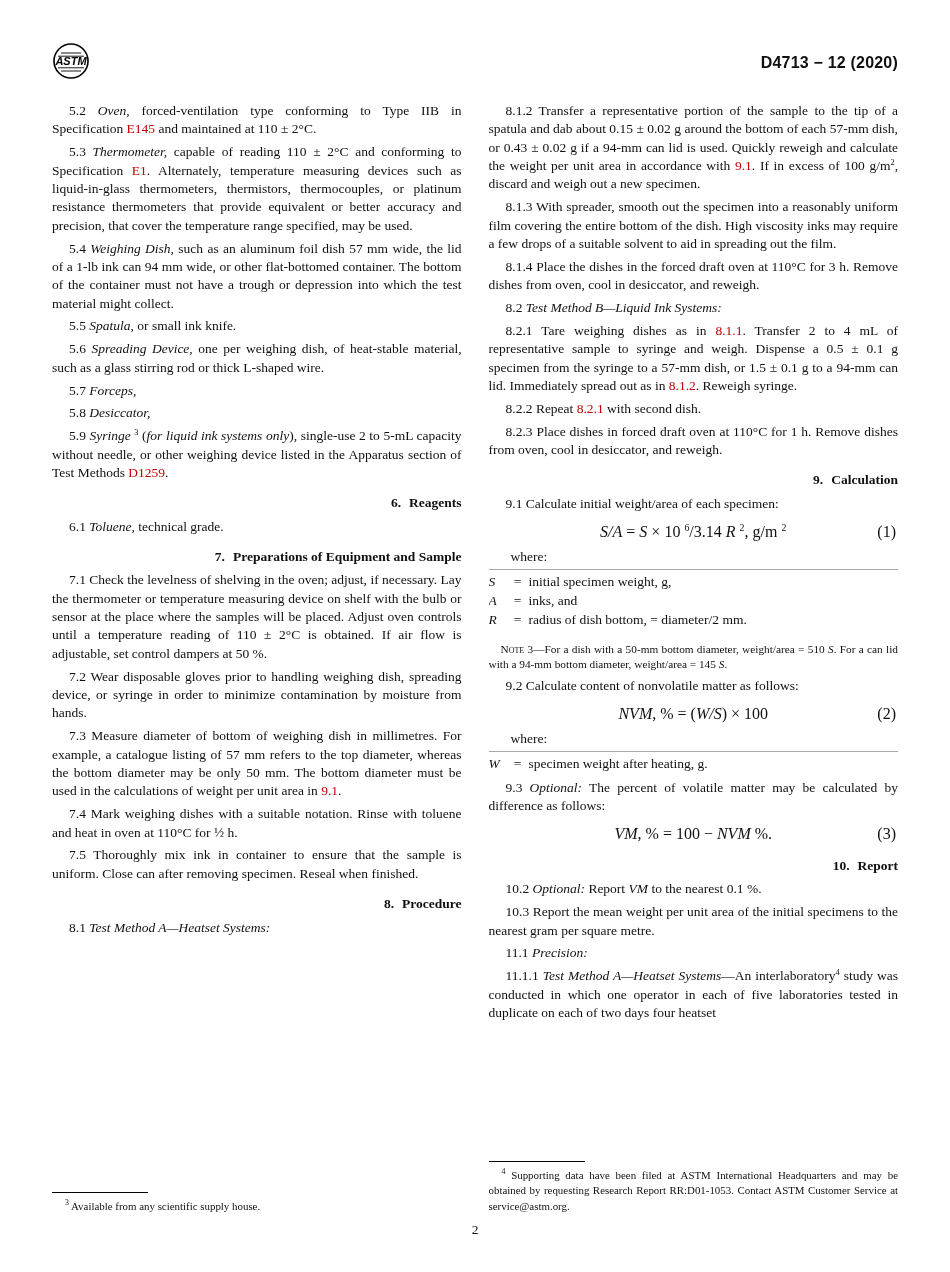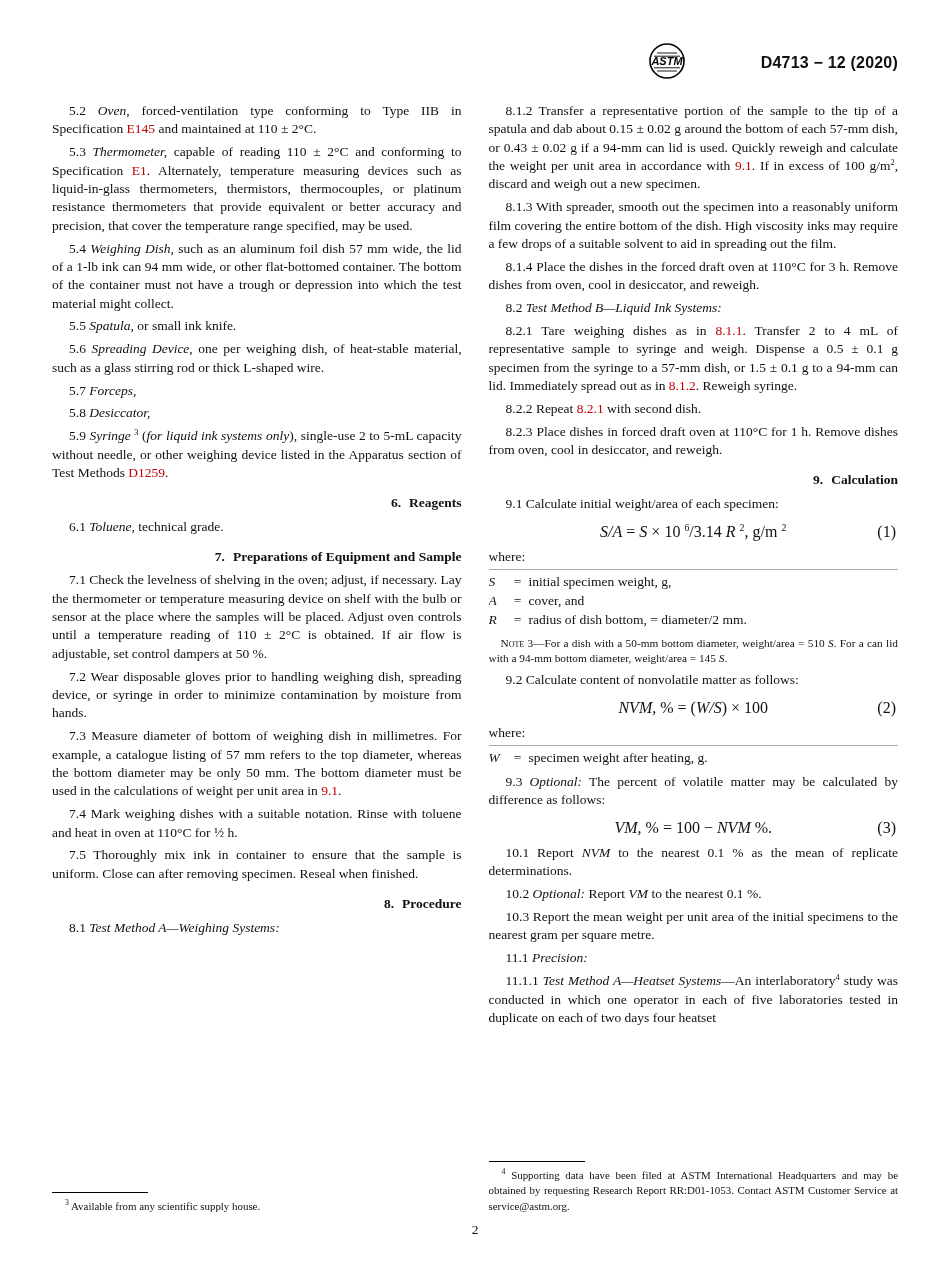--- a/index.html
+++ b/index.html
@@ -11,44 +11,44 @@
     overflow: hidden;
   }
   .page {
     position: relative;
     width: 950px; height: 1272px;
     padding: 44px 52px 0 52px;
     background: #ffffff;
   }
   
   .doc-header {
-    display: flex; justify-content: flex-end; align-items: center;
-    gap: 27px; margin-bottom: 20px; height: 38px;
+    display: flex; justify-content: space-between; align-items: center;
+    gap: 16px; margin-bottom: 20px; height: 38px;
   }
   .doc-title {
     font-family: "Liberation Sans", sans-serif;
     font-weight: bold; font-size: 16px; letter-spacing: 0.2px; margin-left: 48px;
   }
   
   .columns { display: flex; gap: 27px; height: 1112px; }
   .col {
     flex: 1 1 0; min-width: 0;
     display: flex; flex-direction: column;
     font-size: 13.5px; line-height: 1.36;
     text-align: justify; overflow: hidden;
   }
   .blocks > :first-child { margin-top: 0; }
   .para { margin-top: 4.5px; text-indent: 17px; }
-  .para.noindent { text-indent: 0; }
+  .para.noindent { text-indent: 0; margin-left: 22px; }
   .sec-heading {
     font-size: 13.5px; font-weight: bold; text-align: right;
     margin: 12px 0 5px 0; text-indent: 0;
   }
   .sec-num { display: inline-block; margin-right: 8px; }
-  .note { font-size: 11.3px; line-height: 1.34; margin-top: 7px; text-indent: 12px; }
+  .note { font-size: 11.3px; line-height: 1.34; margin-top: 13px; text-indent: 12px; }
   .smallcaps { font-variant: small-caps; }
   em { font-style: italic; }
   sup { font-size: 0.62em; vertical-align: super; line-height: 0; }
   .ref-link { color: var(--link-color, #c00000); cursor: pointer; }
   
   .equation {
     position: relative; margin: 8px 0 5px 0;
     font-size: 16px; text-align: center; text-indent: 0;
   }
   .eq-num { position: absolute; right: 2px; top: 0; }
@@ -104,21 +104,21 @@
           <p class="para">5.9 <em>Syringe</em> <sup>3</sup> (<em>for liquid ink systems only</em>), single-use 2 to 5-mL capacity without needle, or other weighing device listed in the Apparatus section of Test Methods <span class="ref-link">D1259</span>.</p>
           <h3 class="sec-heading"><span class="sec-num">6.</span><span>Reagents</span></h3>
           <p class="para">6.1 <em>Toluene,</em> technical grade.</p>
           <h3 class="sec-heading"><span class="sec-num">7.</span><span>Preparations of Equipment and Sample</span></h3>
           <p class="para">7.1 Check the levelness of shelving in the oven; adjust, if necessary. Lay the thermometer or temperature measuring device on shelf with the bulb or sensor at the place where the samples will be placed. Adjust oven controls until a temperature reading of 110 ± 2°C is obtained. If air flow is adjustable, set control dampers at 50 %.</p>
           <p class="para">7.2 Wear disposable gloves prior to handling weighing dish, spreading device, or syringe in order to minimize contamination by moisture from hands.</p>
           <p class="para">7.3 Measure diameter of bottom of weighing dish in millimetres. For example, a catalogue listing of 57 mm refers to the top diameter, whereas the bottom diameter may be only 50 mm. The bottom diameter must be used in the calculations of weight per unit area in <span class="ref-link">9.1</span>.</p>
           <p class="para">7.4 Mark weighing dishes with a suitable notation. Rinse with toluene and heat in oven at 110°C for ½ h.</p>
           <p class="para">7.5 Thoroughly mix ink in container to ensure that the sample is uniform. Close can after removing specimen. Reseal when finished.</p>
           <h3 class="sec-heading"><span class="sec-num">8.</span><span>Procedure</span></h3>
-          <p class="para">8.1 <em>Test Method A—Weighing Systems:</em></p>
+          <p class="para">8.1 <em>Test Method A—Heatset Systems:</em></p>
         </div>
       <div class="footnote-area">
         <div class="footnote-rule"></div>
         <p class="footnote"><sup>3</sup> <span>Available from any scientific supply house.</span></p>
       </div>
     </section>
 
     <section class="col">
       <div class="blocks" id="right-blocks">
           <p class="para">8.1.2 Transfer a representative portion of the sample to the tip of a spatula and dab about 0.15 ± 0.02 g around the bottom of each 57-mm dish, or 0.43 ± 0.02 g if a 94-mm can lid is used. Quickly reweigh and calculate the weight per unit area in accordance with <span class="ref-link">9.1</span>. If in excess of 100 g/m<sup>2</sup>, discard and weigh out a new specimen.</p>
@@ -134,42 +134,42 @@
           <p class="para noindent">where:</p>
           <div class="dl">
             <div class="dl-row">
               <em class="dl-sym">S</em>
               <span class="dl-eq">=</span>
               <span class="dl-def">initial specimen weight, g,</span>
             </div>
             <div class="dl-row">
               <em class="dl-sym">A</em>
               <span class="dl-eq">=</span>
-              <span class="dl-def">cover, and</span>
+              <span class="dl-def">inks, and</span>
             </div>
             <div class="dl-row">
               <em class="dl-sym">R</em>
               <span class="dl-eq">=</span>
               <span class="dl-def">radius of dish bottom, = diameter/2 mm.</span>
             </div>
           </div>
           <p class="note"><span class="smallcaps">Note 3—</span>For a dish with a 50-mm bottom diameter, weight/area = 510 <em>S</em>. For a can lid with a 94-mm bottom diameter, weight/area = 145 <em>S</em>.</p>
           <p class="para">9.2 Calculate content of nonvolatile matter as follows:</p>
           <div class="equation"><span><em>NVM</em>, % = (<em>W/S</em>) × 100</span><span class="eq-num">(2)</span></div>
           <p class="para noindent">where:</p>
           <div class="dl">
             <div class="dl-row">
               <em class="dl-sym">W</em>
               <span class="dl-eq">=</span>
               <span class="dl-def">specimen weight after heating, g.</span>
             </div>
           </div>
           <p class="para">9.3 <em>Optional:</em> The percent of volatile matter may be calculated by difference as follows:</p>
           <div class="equation"><span><em>VM</em>, % = 100 − <em>NVM</em> %.</span><span class="eq-num">(3)</span></div>
-          <p class="para">10.1 Report <em>NVM</em> to the nearest 0.1 % as the mean of replicate determinations.</p>
+          <h3 class="sec-heading"><span class="sec-num">10.</span><span>Report</span></h3>
           <p class="para">10.2 <em>Optional:</em> Report <em>VM</em> to the nearest 0.1 %.</p>
           <p class="para">10.3 Report the mean weight per unit area of the initial specimens to the nearest gram per square metre.</p>
           <p class="para">11.1 <em>Precision:</em></p>
           <p class="para">11.1.1 <em>Test Method A—Heatset Systems</em>—An interlaboratory<sup>4</sup> study was conducted in which one operator in each of five laboratories tested in duplicate on each of two days four heatset</p>
         </div>
       <div class="footnote-area">
         <div class="footnote-rule"></div>
         <p class="footnote"><sup>4</sup> <span>Supporting data have been filed at ASTM International Headquarters and may be obtained by requesting Research Report RR:D01-1053. Contact ASTM Customer Service at service@astm.org.</span></p>
       </div>
     </section>

